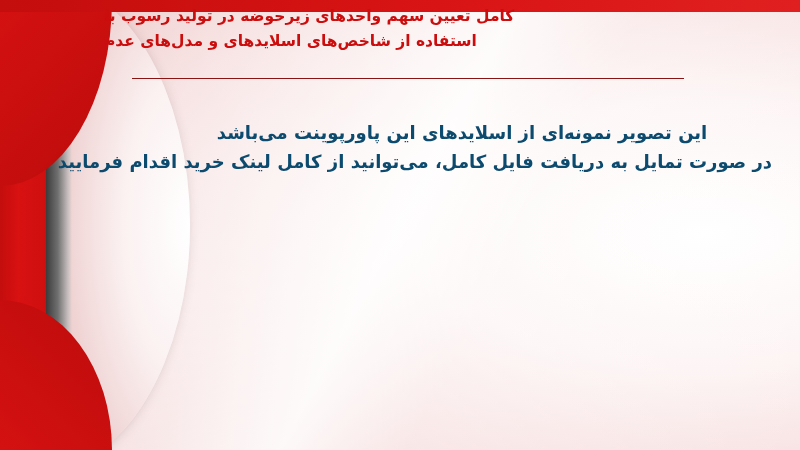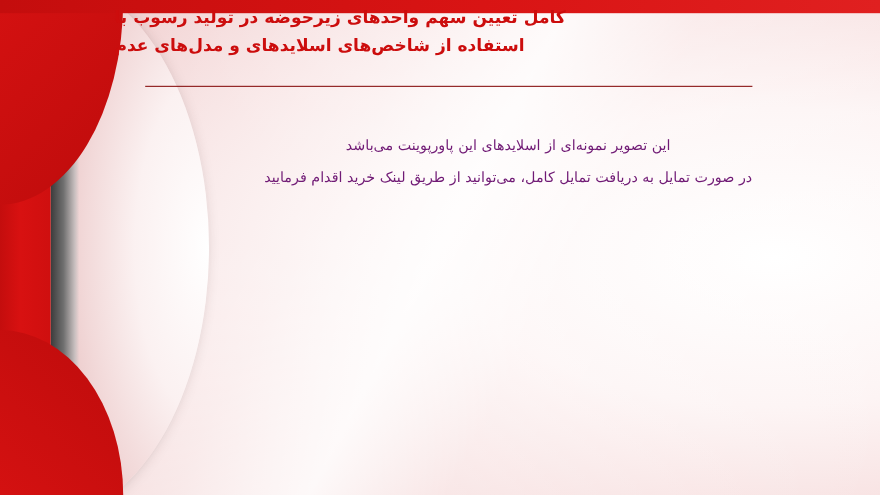--- a/index.html
+++ b/index.html
@@ -126,24 +126,25 @@
   .body-wrap {
     position: absolute;
     right: 28px;
     top: 118px;
     width: 620px;
     text-align: center;
     direction: rtl;
   }
   .body-line {
     font-family: "DejaVu Sans", sans-serif;
-    font-size: 13px;
+    font-size: 18px;
     line-height: 29px;
-    color: #701a75;
+    color: #0c4a6e;
     white-space: nowrap;
+    font-weight: bold;
   }
 </style>
 </head>
 <body>
 
 <div class="slide">
 
   <div class="slide-bg"></div>
   <div class="slide-sheen"></div>
 
@@ -155,16 +156,16 @@
   <div class="top-band"></div>
 
   <div class="title-wrap">
     <div class="title-text">کامل تعیین سهم واحدهای زیرحوضه در تولید رسوب با</div>
     <div class="title-text">استفاده از شاخص‌های اسلایدهای و مدل‌های عدم</div>
   </div>
   <div class="title-rule"></div>
 
   <div class="body-wrap">
     <div class="body-line">این تصویر نمونه‌ای از اسلایدهای این پاورپوینت می‌باشد</div>
-    <div class="body-line">در صورت تمایل به دریافت تمایل کامل، می‌توانید از طریق لینک خرید اقدام فرمایید</div>
+    <div class="body-line">در صورت تمایل به دریافت فایل کامل، می‌توانید از کامل لینک خرید اقدام فرمایید</div>
   </div>
 
 </div>
 
 </body></html>

